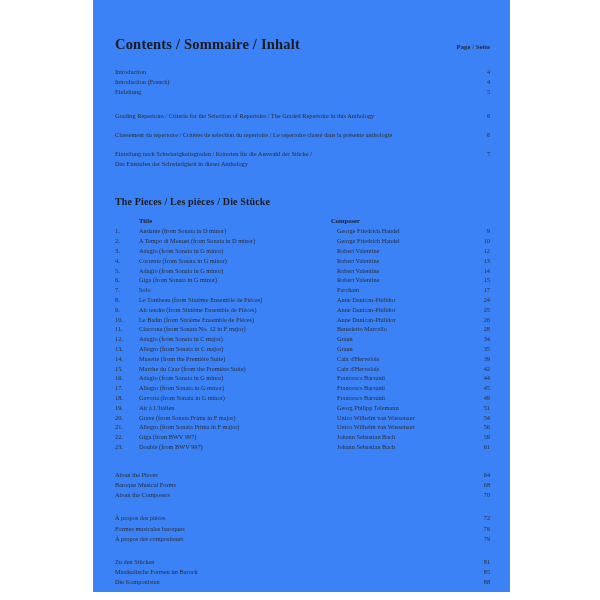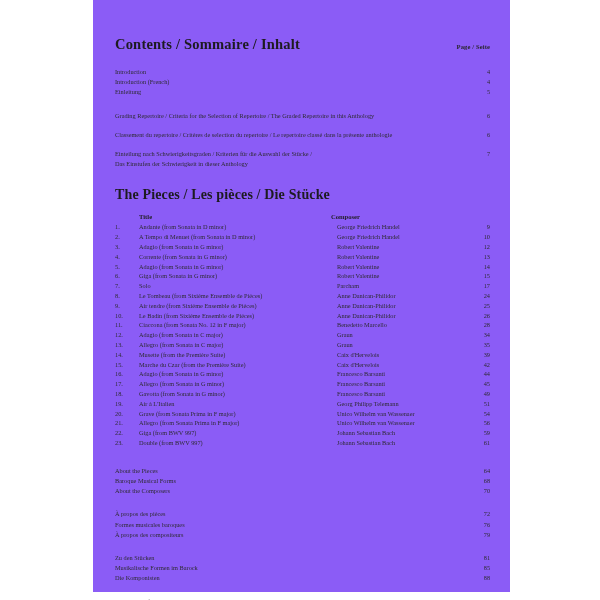--- a/index.html
+++ b/index.html
@@ -13,21 +13,21 @@
     overflow: hidden;
     font-family: "Liberation Serif", "DejaVu Serif", serif;
     color: #222024;
   }
   .page-sheet {
     position: absolute;
     left: 93px;
     top: 0px;
     width: 417px;
     height: 592px;
-    background: #8b5cf6;
+    background: #3b82f6;
   }
   .page-inner {
     position: absolute;
     left: 22px;
     top: 36px;
     width: 375px;
   }
 
   
   .head-row {
@@ -70,25 +70,26 @@
   }
   .entry.two-line .label { line-height: 10.2px; }
 
   .block { margin-bottom: 0px; }
   .gap-sm { height: 9px; }
   .gap-md { height: 13px; }
   .gap-lg { height: 18px; }
 
   
   .section-title {
-    font-size: 14px;
+    font-size: 10px;
     font-weight: bold;
     color: #1d1b20;
     letter-spacing: 0.15px;
     margin-bottom: 10px;
+    margin-top: 9px;
   }
   .col-headers {
     display: flex;
     font-size: 6.6px;
     font-weight: bold;
     color: #201e24;
     margin-bottom: 2px;
   }
   .col-num { flex: 0 0 24px; }
   .col-title { flex: 0 0 192px; }

